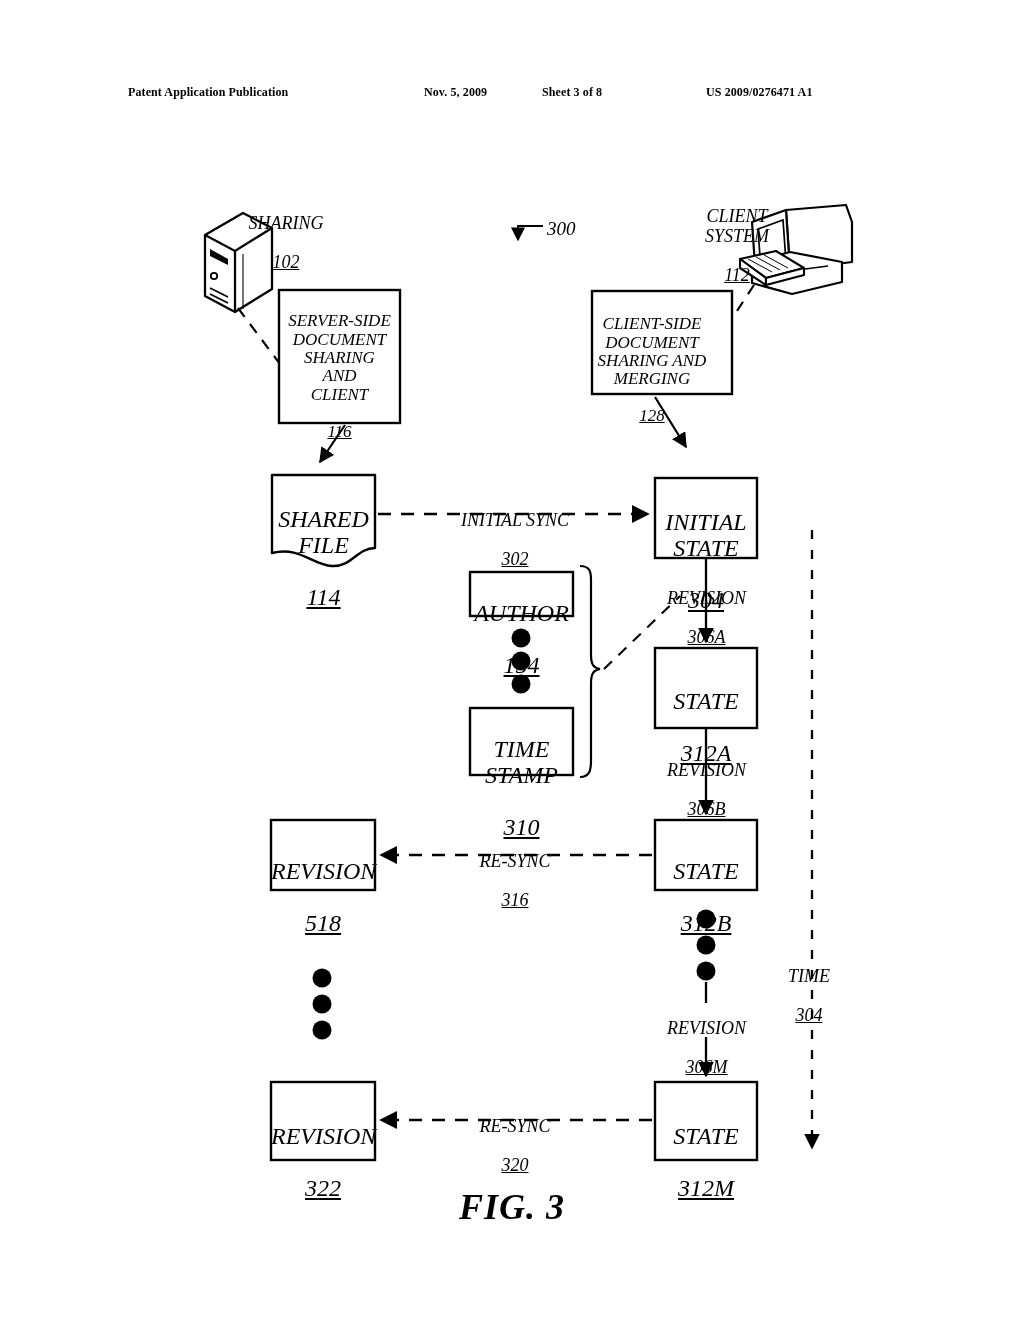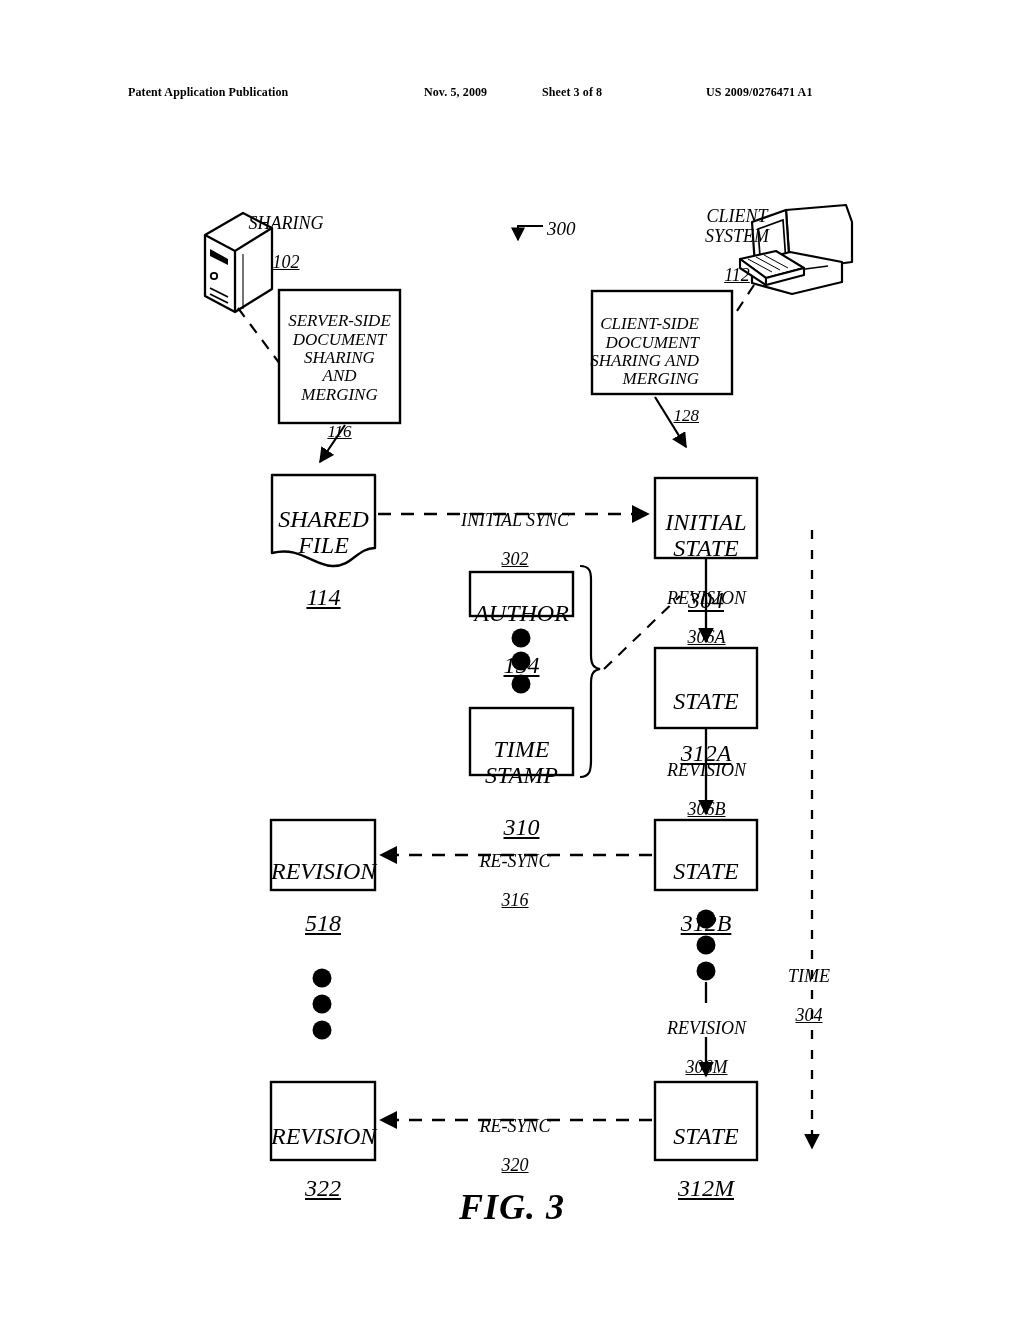--- a/index.html
+++ b/index.html
@@ -231,25 +231,25 @@
   <span>CLIENT
 SYSTEM</span><br>
   <span class="ref">112</span>
 </div>
 
 <div class="node-label t-module" style="left:279px; top:294px; width:121px;">
   <span>SERVER-SIDE
 DOCUMENT
 SHARING
 AND
-MERGING</span><br>
+CLIENT</span><br>
   <span class="ref">116</span>
 </div>
 
-<div class="node-label t-module" style="left:579px; top:297px; width:120px;text-align:right;">
+<div class="node-label t-module" style="left:592px; top:297px; width:120px;">
   <span>CLIENT-SIDE
 DOCUMENT
 SHARING AND
 MERGING</span><br>
   <span class="ref">128</span>
 </div>
 
 <div class="node-label t-box" style="left:272px; top:481px; width:103px;">
   <span>SHARED
 FILE</span><br>

